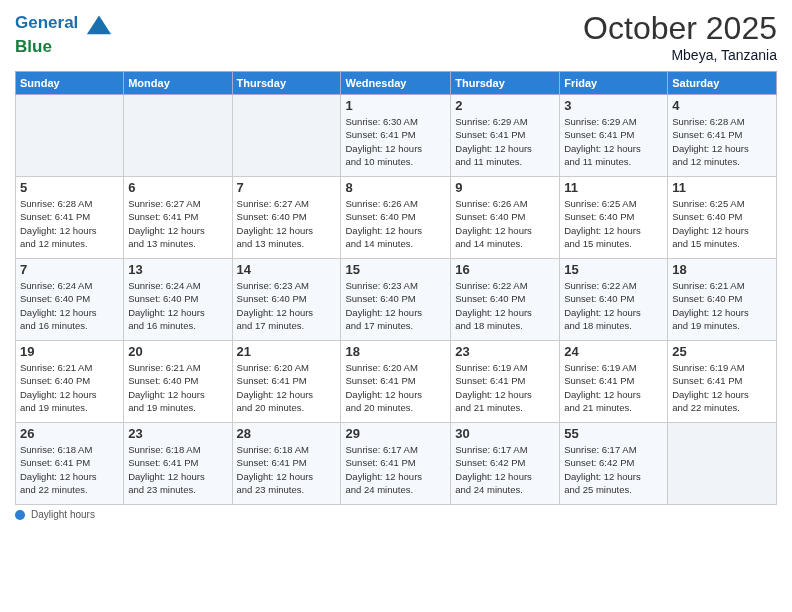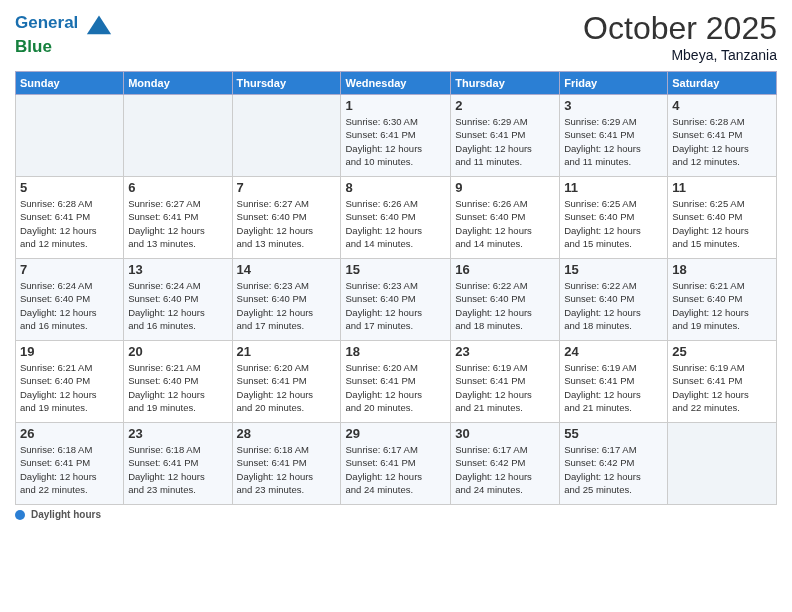--- a/index.html
+++ b/index.html
@@ -85,21 +85,20 @@
     .empty-cell {
       background: #f0f4f8 !important;
     }
     .footer {
       margin-top: 4px;
       font-size: 10px;
       color: #555;
       display: flex;
       align-items: center;
       gap: 6px;
-      font-weight: bold;
     }
     .footer-dot {
       display: inline-block;
       width: 10px;
       height: 10px;
       background: #2b7fd4;
       border-radius: 50%;
     }
   </style>
 </head>

